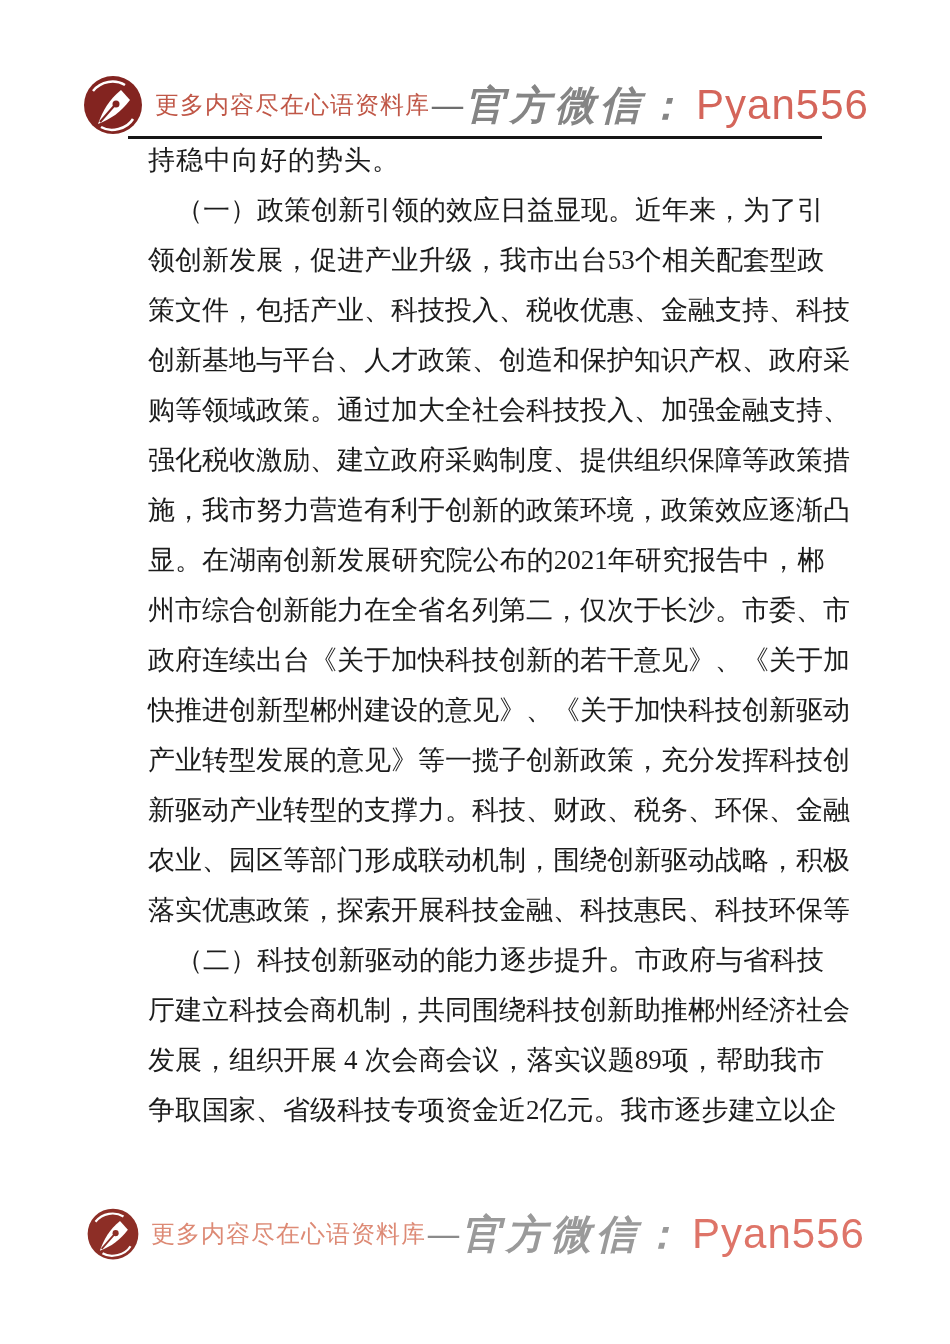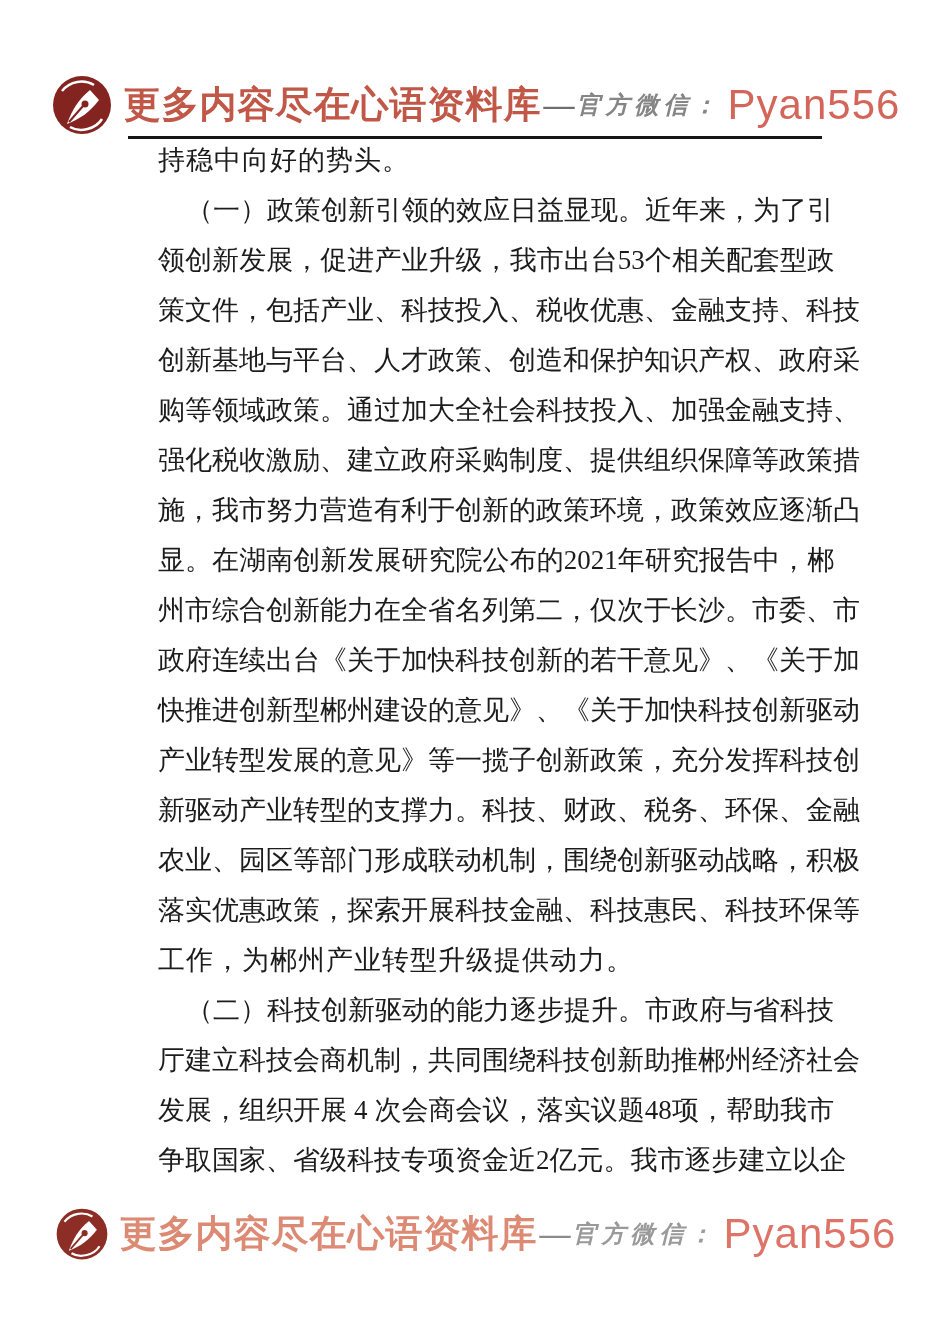--- a/index.html
+++ b/index.html
@@ -7,38 +7,38 @@
         font-family:"Liberation Serif","DejaVu Serif",serif;}
 
   
   .watermark{position:absolute;left:0;width:100%;display:flex;justify-content:center;
              align-items:center;}
   .header{top:70px;height:70px;}
   .footer{top:1203px;height:62px;}
   .logo{display:inline-flex;margin-right:10px;}
   .header .logo svg{width:64px;height:64px;}
   .footer .logo svg{width:56px;height:56px;}
-  .wm-text{font-size:37px;font-weight:bold;letter-spacing:1px;}
+  .wm-text{font-size:24px;font-weight:normal;letter-spacing:1px;}
   .wm-dash{font-size:31px;font-weight:bold;margin:0 2px;}
-  .wm-label{font-size:24px;font-weight:bold;letter-spacing:5px;font-style:italic;}
+  .wm-label{font-size:40px;font-weight:bold;letter-spacing:5px;font-style:italic;}
   .wm-id{font-size:42px;font-family:"Liberation Sans","DejaVu Sans",sans-serif;
          letter-spacing:1px;margin-left:6px;}
   .header .wm-text{color:#c05747;}
   .header .wm-dash{color:#6e6e6e;}
   .header .wm-label{color:#858585;}
   .header .wm-id{color:#d4655a;}
   .footer .wm-text{color:#dd8a75;}
   .footer .wm-dash{color:#8b8b8b;}
   .footer .wm-label{color:#9a9a9a;}
   .footer .wm-id{color:#de7468;}
 
   .rule{position:absolute;top:136px;left:128px;width:694px;height:3px;background:#161616;}
 
   
-  .doc-body{position:absolute;top:135px;left:158px;width:676px;}
+  .doc-body{position:absolute;top:135px;left:148px;width:676px;}
   .line{display:flex;height:50px;font-size:27px;color:#1c1c1c;}
   .line .cell{flex:1 1 0;text-align:center;line-height:50px;white-space:nowrap;}
   .line .cell.num{font-family:"Liberation Serif","DejaVu Serif",serif;}
   .line.end{display:block;line-height:50px;letter-spacing:1px;text-align:left;}
 </style>
 </head>
 <body>
 
 <div class="page">
 
@@ -473,21 +473,20 @@
         <span class="cell">技</span>
         <span class="cell">惠</span>
         <span class="cell">民</span>
         <span class="cell">、</span>
         <span class="cell">科</span>
         <span class="cell">技</span>
         <span class="cell">环</span>
         <span class="cell">保</span>
         <span class="cell">等</span>
       </div>
-      <div class="line end">工作，为郴州产业转型升级提供动力。</div>
       <div class="line">
         <span class="cell"></span>
         <span class="cell"></span>
         <span class="cell">（</span>
         <span class="cell">二</span>
         <span class="cell">）</span>
         <span class="cell">科</span>
         <span class="cell">技</span>
         <span class="cell">创</span>
         <span class="cell">新</span>
@@ -549,21 +548,21 @@
         <span class="cell">次</span>
         <span class="cell">会</span>
         <span class="cell">商</span>
         <span class="cell">会</span>
         <span class="cell">议</span>
         <span class="cell">，</span>
         <span class="cell">落</span>
         <span class="cell">实</span>
         <span class="cell">议</span>
         <span class="cell">题</span>
-        <span class="cell num" style="flex: 1 1 0px;">48</span>
+        <span class="cell num" style="flex: 1 1 0px;">89</span>
         <span class="cell">项</span>
         <span class="cell">，</span>
         <span class="cell">帮</span>
         <span class="cell">助</span>
         <span class="cell">我</span>
         <span class="cell">市</span>
       </div>
       <div class="line">
         <span class="cell">争</span>
         <span class="cell">取</span>

